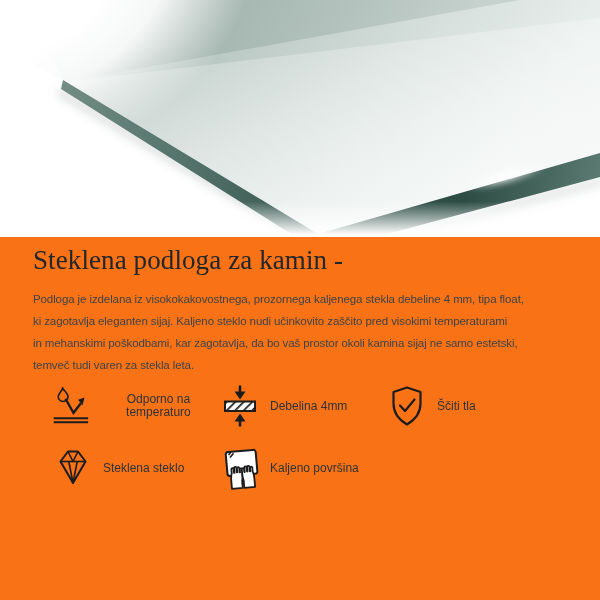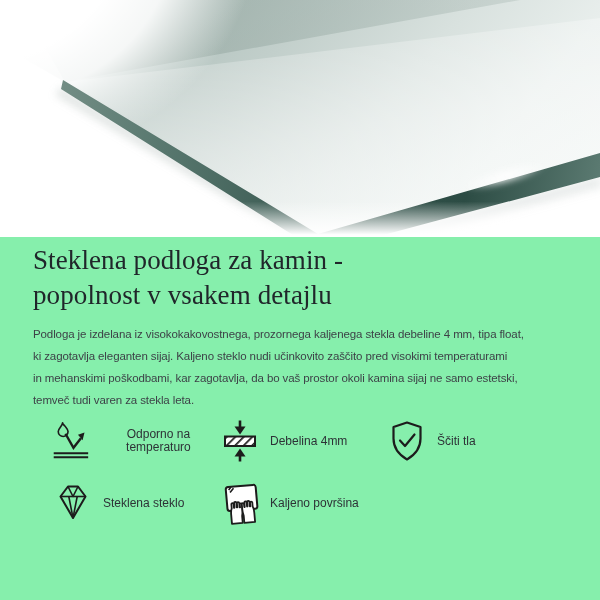--- a/index.html
+++ b/index.html
@@ -1,17 +1,17 @@
 <!DOCTYPE html>
 <html><head>
 <meta charset="utf-8">
 <style>
   html,body{margin:0;padding:0;background:#fff;}
   .page{
-    position:relative;width:600px;height:600px;margin:0 auto;background:#86efac;
+    position:relative;width:600px;height:600px;margin:0 auto;background:#f97316;
     font-family:"Liberation Sans","DejaVu Sans",sans-serif;overflow:hidden;
   }
   
   .hero{position:relative;width:600px;height:237px;background:#fff;overflow:hidden;}
   .glass-surface{
     position:absolute;inset:0;
     clip-path:polygon(65px 82px,318px 237px,600px 156px,600px 0px,18px 0px);
     background:linear-gradient(128deg,#9fb2ad 0%,#aebfba 20%,#c2cfcb 40%,#d8e1de 60%,#e8eeec 78%,#eff3f2 100%);
   }
   .glass-reflection{
@@ -84,21 +84,20 @@
     <div class="glass-sheen"></div>
     <div class="hero-white-fade"></div>
     <div class="glass-edge"></div>
     <div class="edge-highlight"></div>
     <div class="hero-bottom-fade"></div>
   </div>
 
   <div class="content">
     <h1 class="title">
       <div>Steklena podloga za kamin -</div>
-      <div>popolnost v vsakem detajlu</div>
     </h1>
 
     <div class="desc">
       <div>Podloga je izdelana iz visokokakovostnega, prozornega kaljenega stekla debeline 4 mm, tipa float,</div>
       <div>ki zagotavlja eleganten sijaj. Kaljeno steklo nudi učinkovito zaščito pred visokimi temperaturami</div>
       <div>in mehanskimi poškodbami, kar zagotavlja, da bo vaš prostor okoli kamina sijaj ne samo estetski,</div>
       <div>temveč tudi varen za stekla leta.</div>
     </div>
 
     <div class="features">

